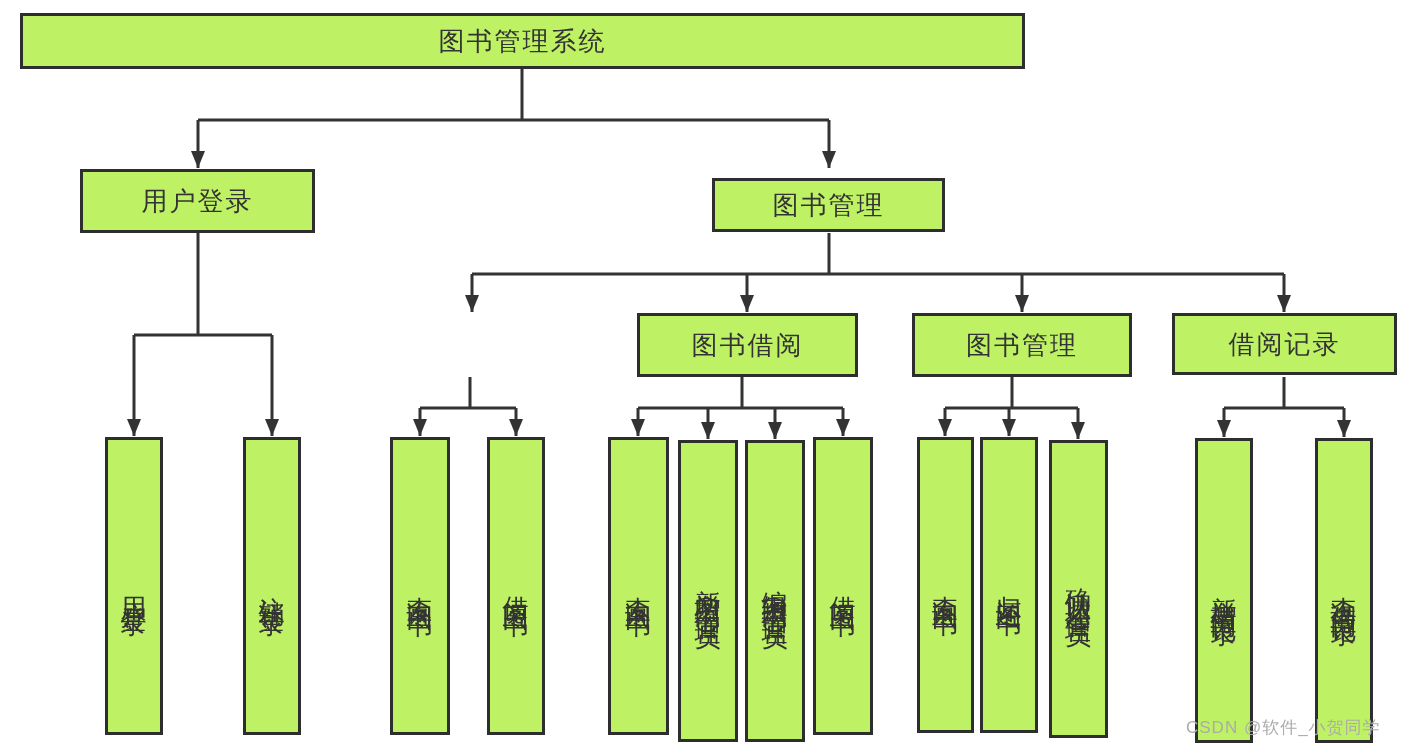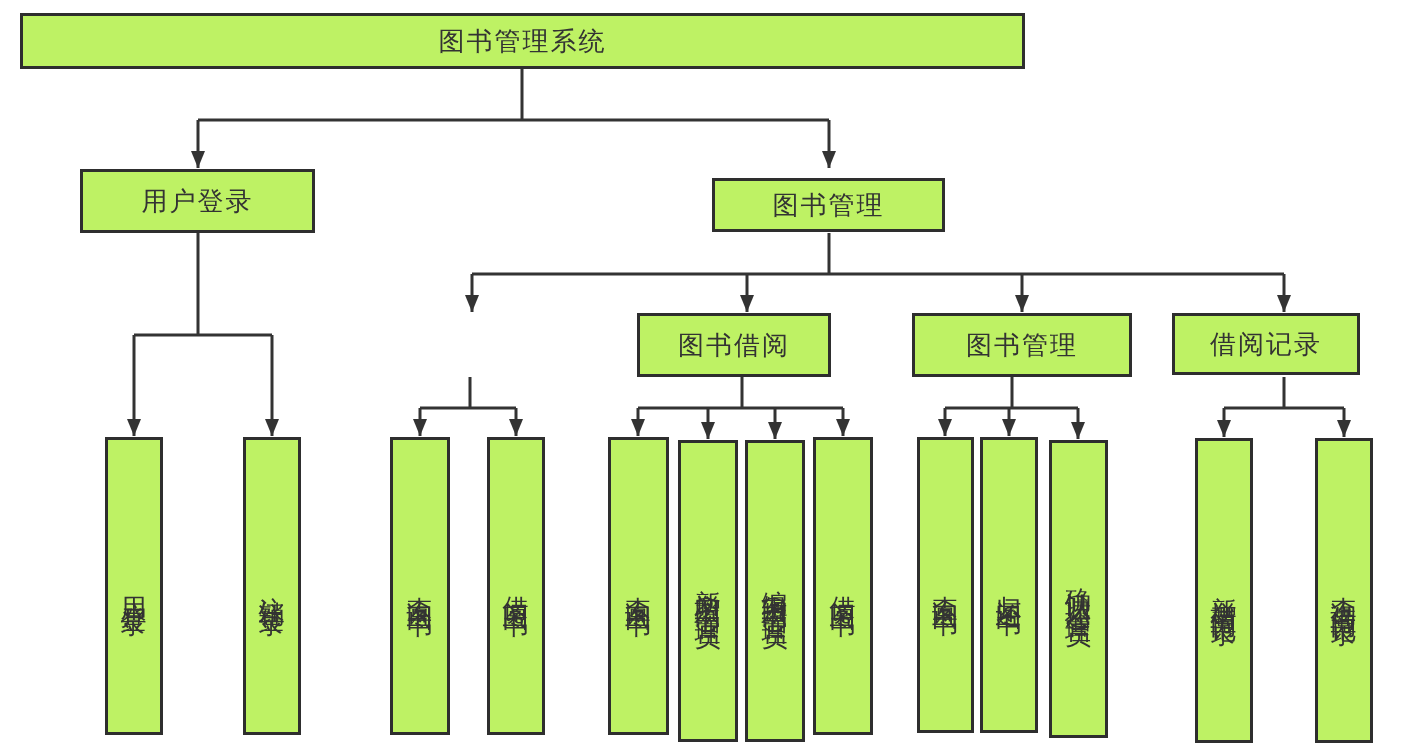--- a/index.html
+++ b/index.html
@@ -88,27 +88,27 @@
     <span>图书管理系统</span>
   </div>
 
   <div class="box" style="left:80px;top:169px;width:235px;height:64px">
     <span>用户登录</span>
   </div>
   <div class="box" style="left:712px;top:178px;width:233px;height:54px">
     <span>图书管理</span>
   </div>
 
-  <div class="box" style="left:637px;top:313px;width:194px;height:64px">
+  <div class="box" style="left:637px;top:313px;width:221px;height:64px">
     <span>图书借阅</span>
   </div>
   <div class="box" style="left:912px;top:313px;width:220px;height:64px">
     <span>图书管理</span>
   </div>
-  <div class="box" style="left:1172px;top:313px;width:188px;height:62px">
+  <div class="box" style="left:1172px;top:313px;width:225px;height:62px">
     <span>借阅记录</span>
   </div>
 
   <div class="box vbox" style="left:105px;top:437px;width:58px;height:298px">
     <span class="vtext">用户登录</span>
   </div>
   <div class="box vbox" style="left:243px;top:437px;width:58px;height:298px">
     <span class="vtext">注销登录</span>
   </div>
 
@@ -142,14 +142,15 @@
     <span class="vtext">确认归还（管理员）</span>
   </div>
 
   <div class="box vbox" style="left:1195px;top:438px;width:58px;height:305px">
     <span class="vtext">新增借阅记录</span>
   </div>
   <div class="box vbox" style="left:1315px;top:438px;width:58px;height:305px">
     <span class="vtext">查询借阅记录</span>
   </div>
 
+  <div class="watermark">CSDN @软件_小贺同学</div>
 
 </div>
 
 </body></html>

